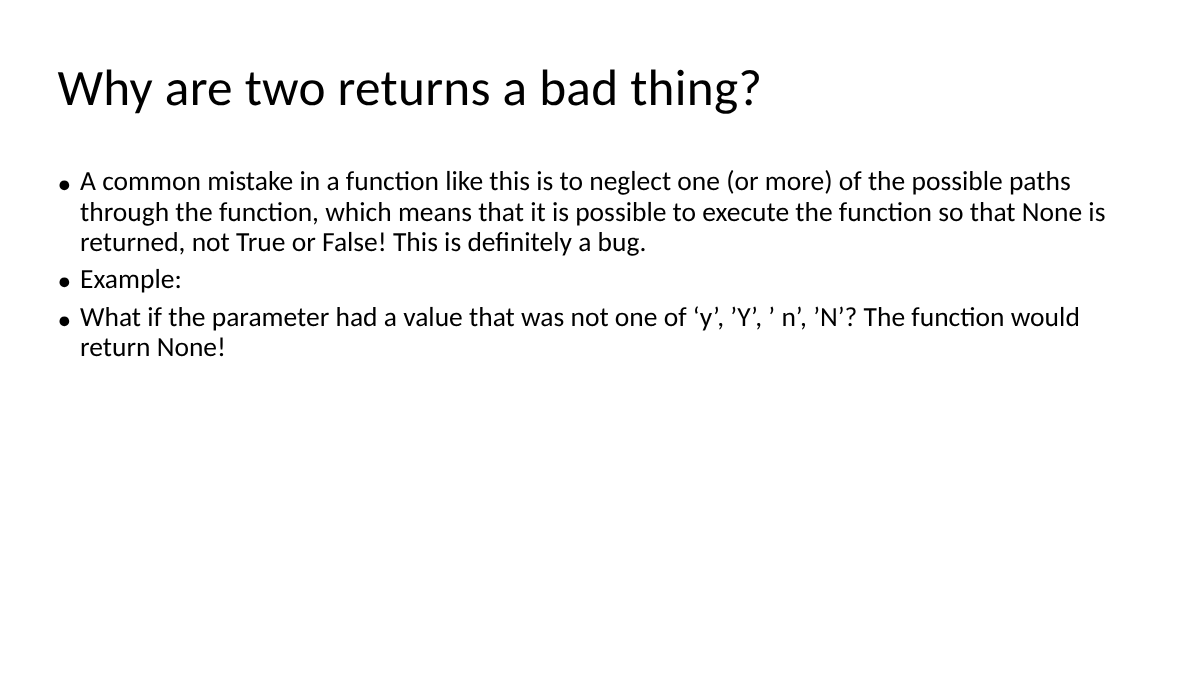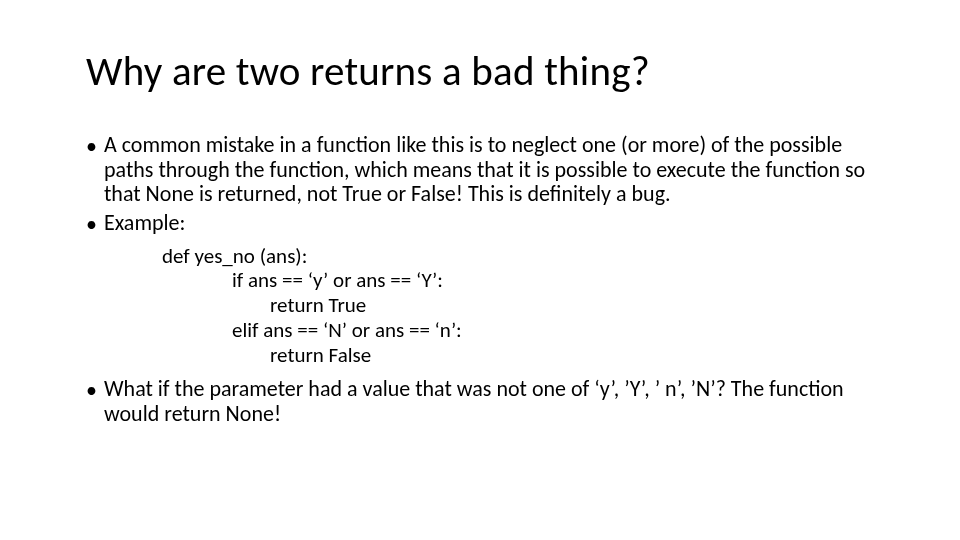--- a/index.html
+++ b/index.html
@@ -9,21 +9,21 @@
     height: 540px;
     background: #ffffff;
     font-family: Calibri, "Segoe UI", Arial, sans-serif;
     color: #000000;
     overflow: hidden;
   }
   .slide {
     box-sizing: border-box;
     width: 960px;
     height: 480px;
-    padding: 48px 66px 0 86px;
+    padding: 48px 66px 0 46px;
   }
   .title {
     font-family: "Calibri Light", Calibri, "Segoe UI Light", Arial, sans-serif;
     font-size: 41px;
     font-weight: 400;
     letter-spacing: 0.2px;
     margin: 0 0 38px 0;
     line-height: 1.15;
   }
   .bullets {
@@ -64,27 +64,20 @@
     <div class="bullet">
       <div class="dot">•</div>
       <div class="txt">A common mistake in a function like this is to neglect one (or more) of the possible paths through the function, which means that it is possible to execute the function so that None is returned, not True or False!  This is definitely a bug.</div>
     </div>
 
     <div class="bullet">
       <div class="dot">•</div>
       <div class="txt">Example:</div>
     </div>
 
-    <div class="code-block">
-      <div class="code-line">def yes_no (ans):</div>
-      <div class="code-line indent1">if ans == ‘y’ or ans == ‘Y’:</div>
-      <div class="code-line indent2">return True</div>
-      <div class="code-line indent1">elif ans == ‘N’ or ans == ‘n’:</div>
-      <div class="code-line indent2">return False</div>
-    </div>
 
     <div class="bullet">
       <div class="dot">•</div>
       <div class="txt">What if the parameter had a value that was not one of ‘y’, ’Y’, ’ n’, ’N’?  The function would return None!</div>
     </div>
 
   </div>
 </div>
 
 </body></html>

